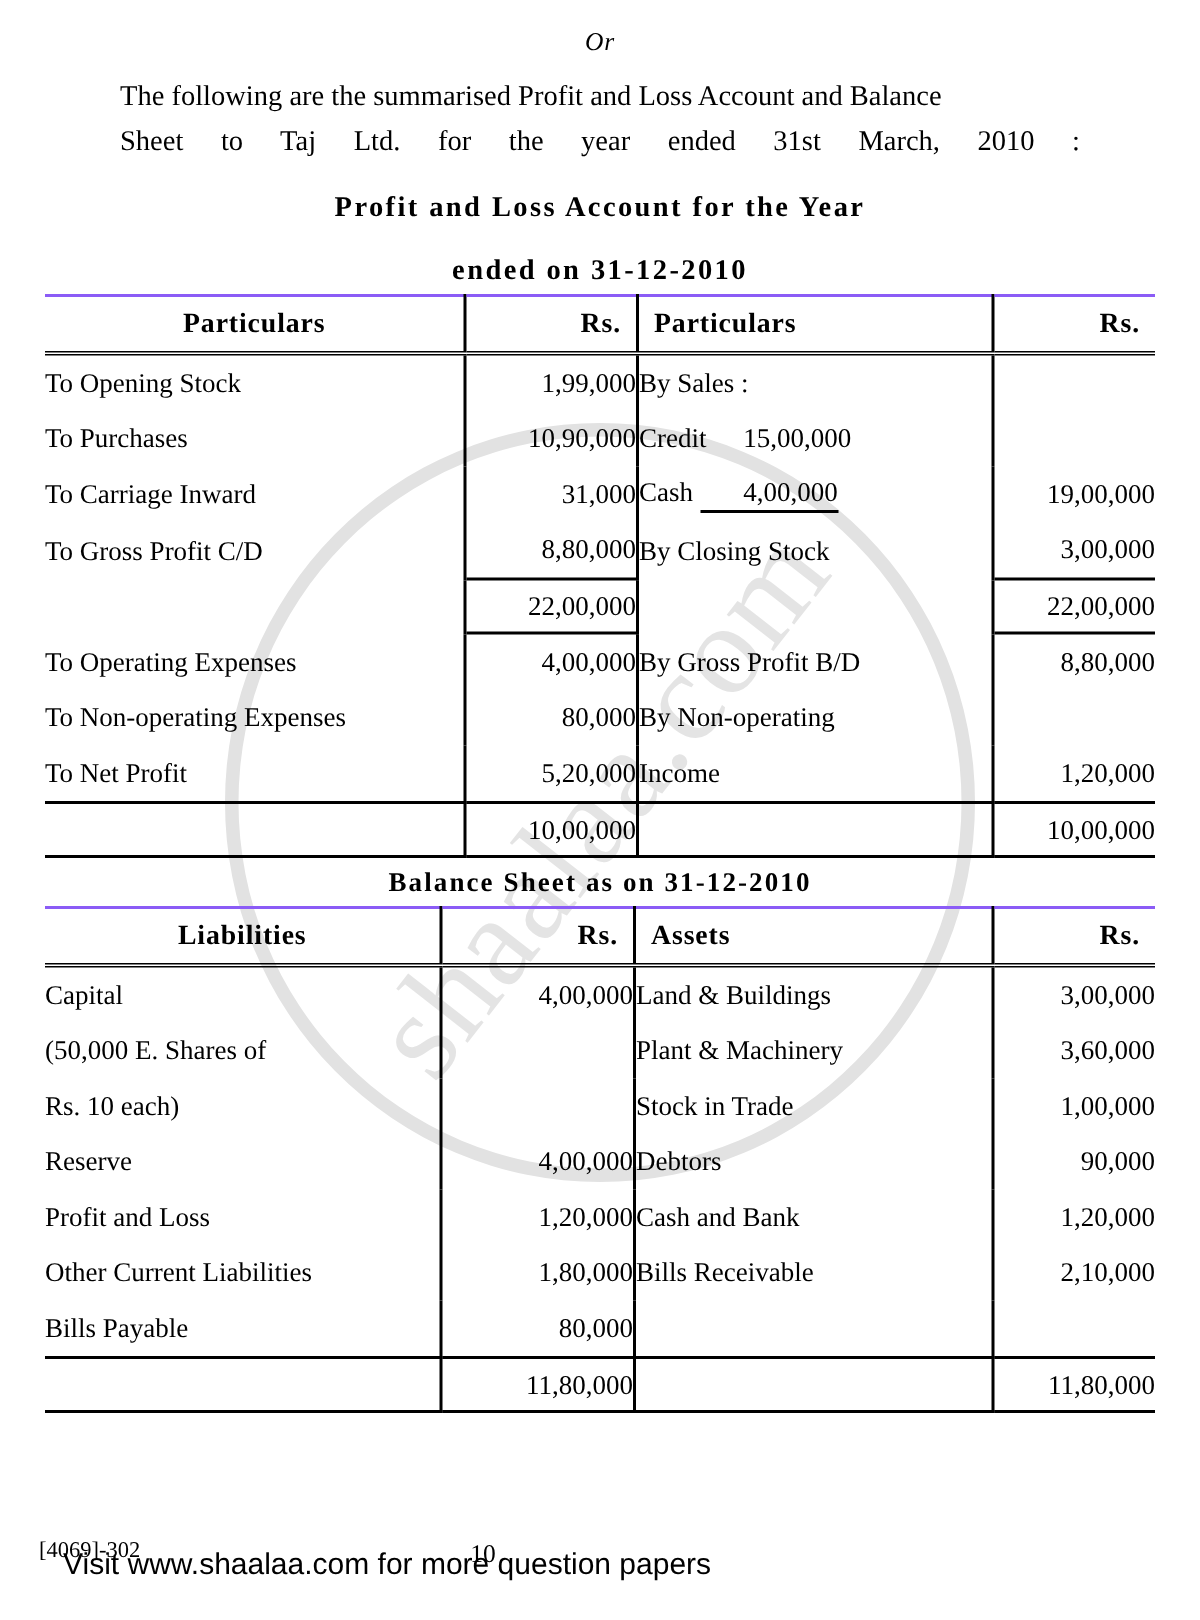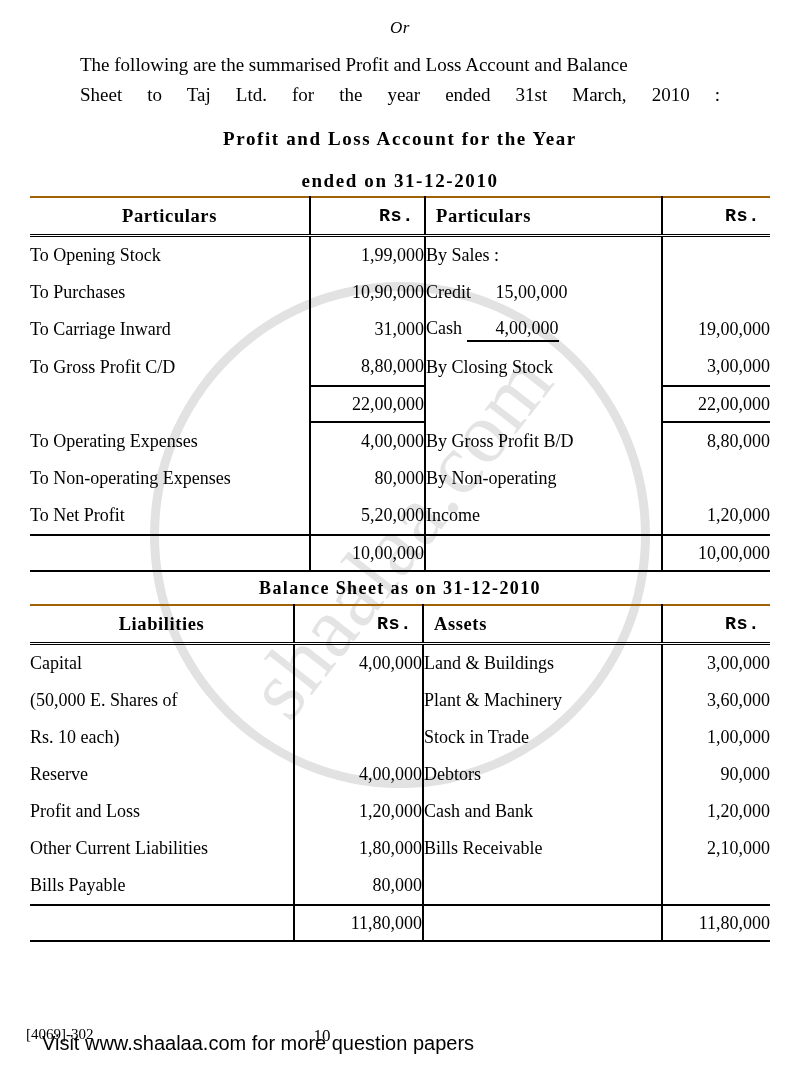--- a/index.html
+++ b/index.html
@@ -103,33 +103,33 @@
   table.ledger td, table.ledger th {
     padding: 0;
     vertical-align: middle;
     font-weight: normal;
   }
 
   
   .vr   { border-right: 2px solid #000; }
 
   
-  .top-rule      { border-top: 2px solid #a16207; }
+  .top-rule      { border-top: 2px solid #8b5cf6; }
   .bot-rule      { border-bottom: 2px solid #000; }
   .dbl-bot       { border-bottom: 3px double #000; }
 
   tr.hdr th {
     font-weight: bold;
     font-size: 18.5px;
     letter-spacing: 0.6px;
     height: 36px;
   }
   tr.hdr th.p { text-align: center; }
   tr.hdr th.pl { text-align: left; padding-left: 10px; }
-  tr.hdr th.n { text-align: right; padding-right: 10px; font-family: Liberation Mono, monospace; }
+  tr.hdr th.n { text-align: right; padding-right: 10px; }
 
   tr.row td { height: 37px; }
   td.desc  { text-align: left;  padding-left: 4px; white-space: nowrap; }
   td.descp { text-align: left;  padding-left: 10px; white-space: nowrap; }
   td.num   { text-align: right; padding-right: 8px; white-space: nowrap; }
 
   td.indent1 { padding-left: 58px; }
   td.indent2 { padding-left: 72px; }
 
   .inline-amt {

